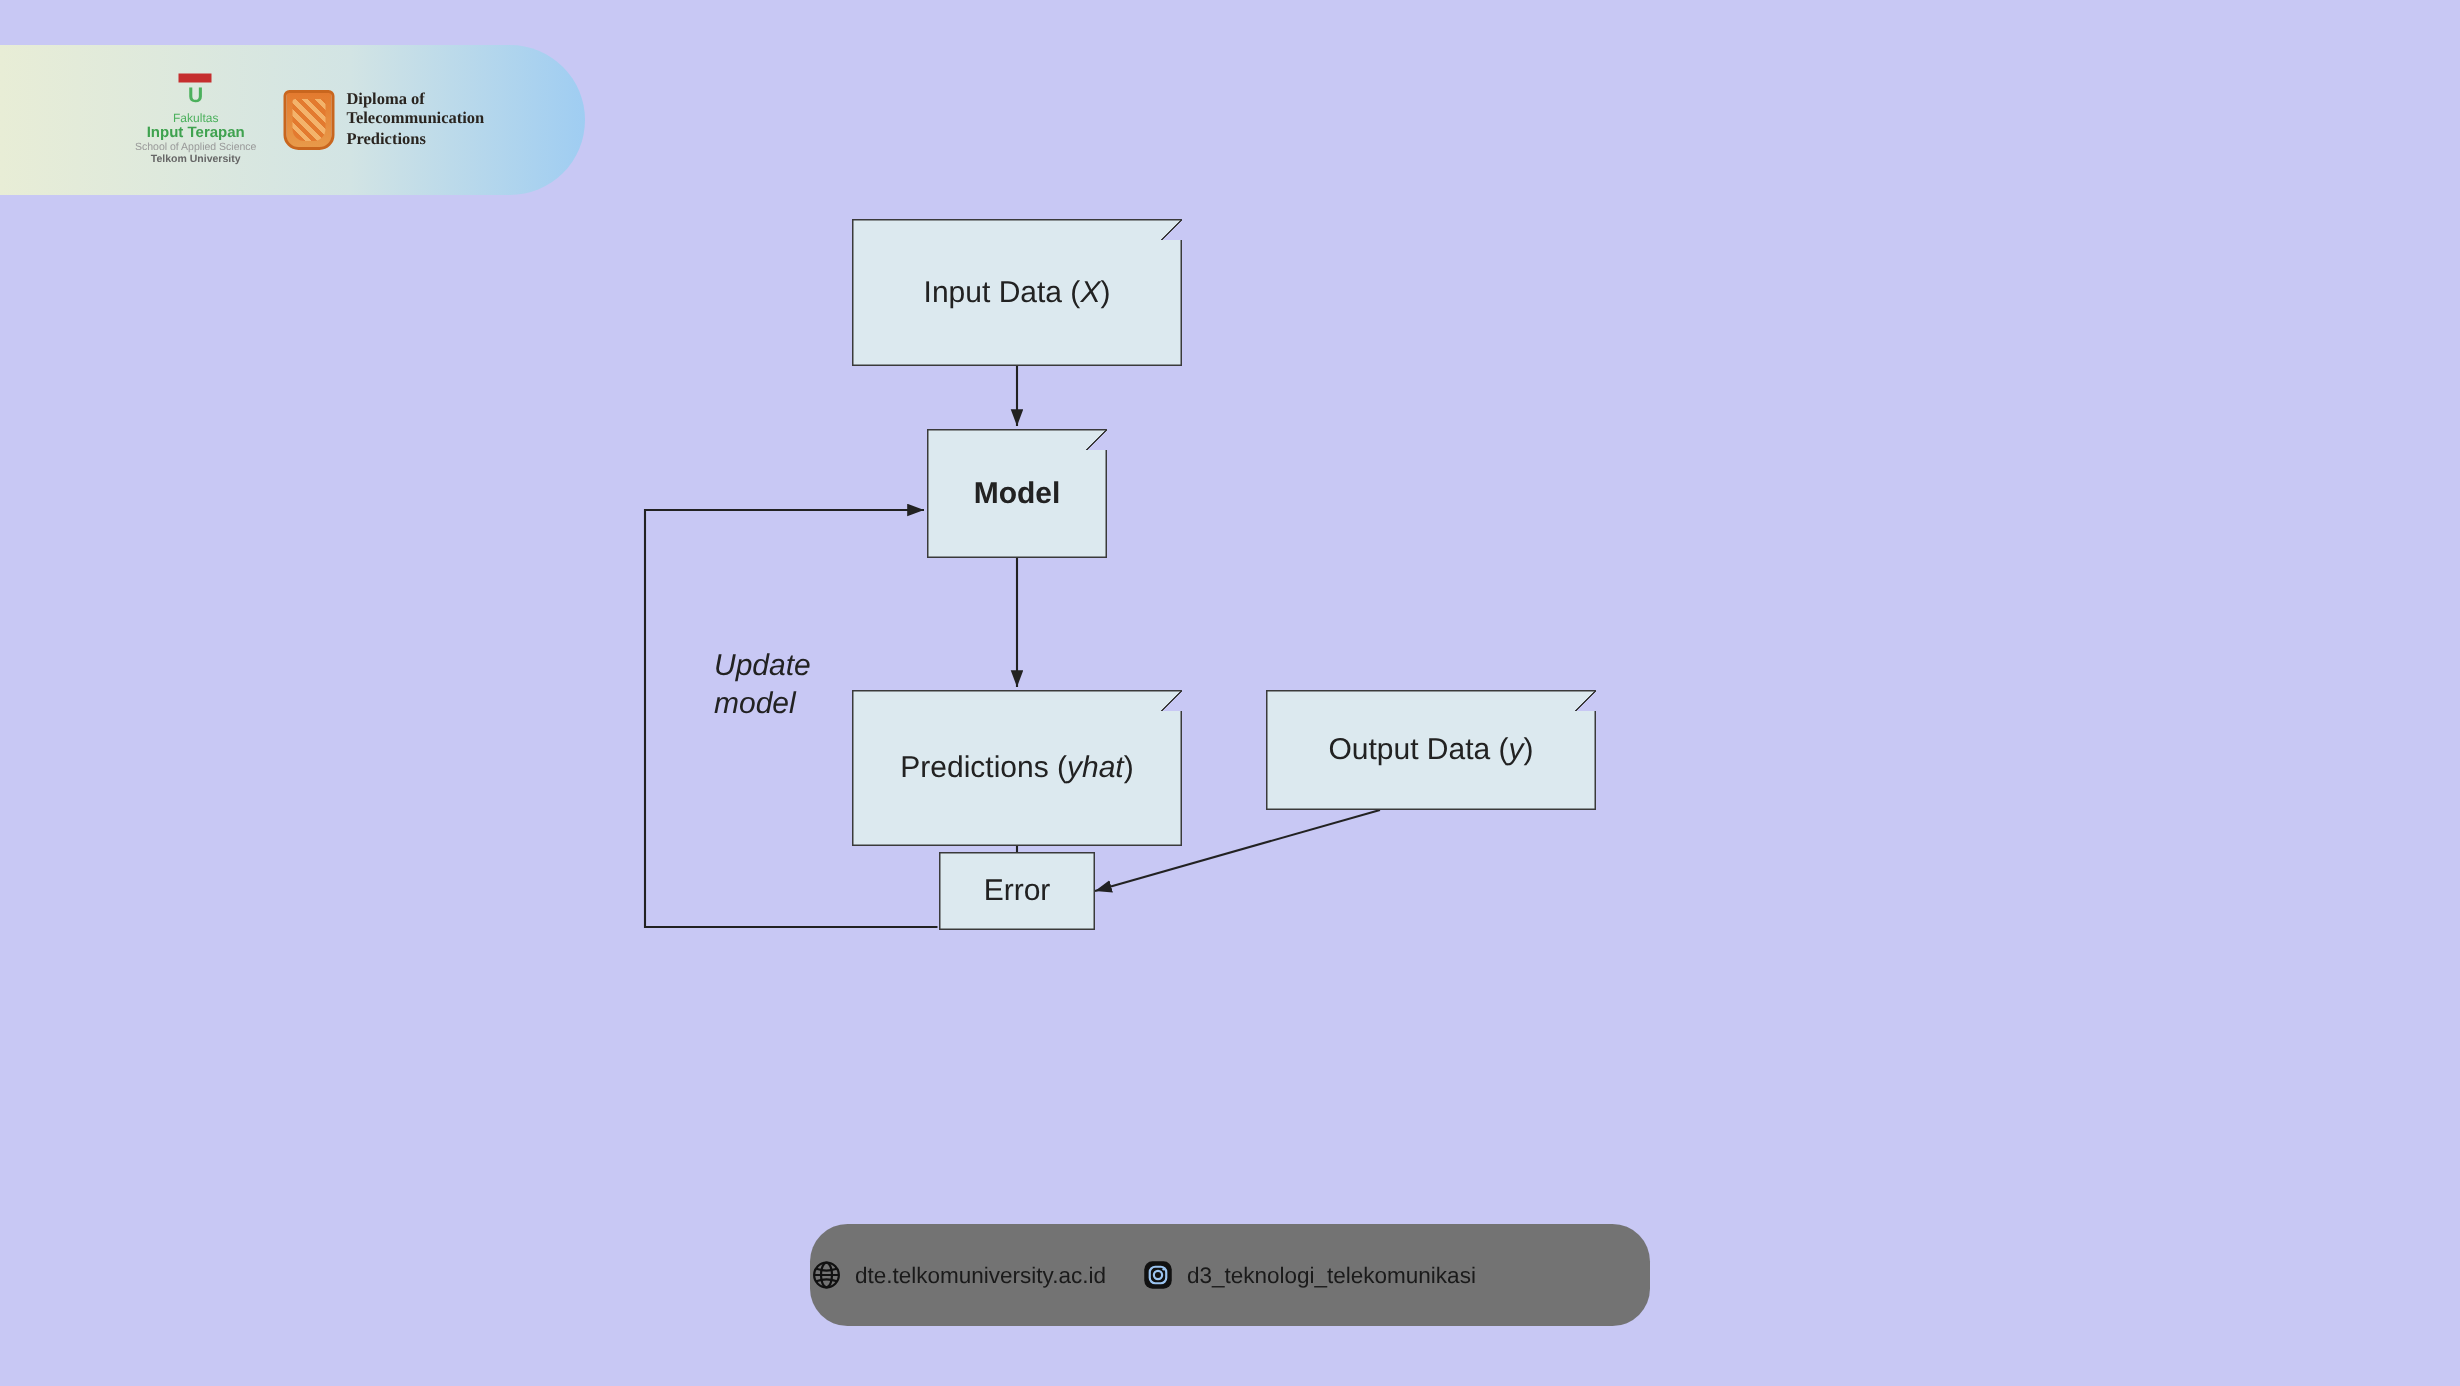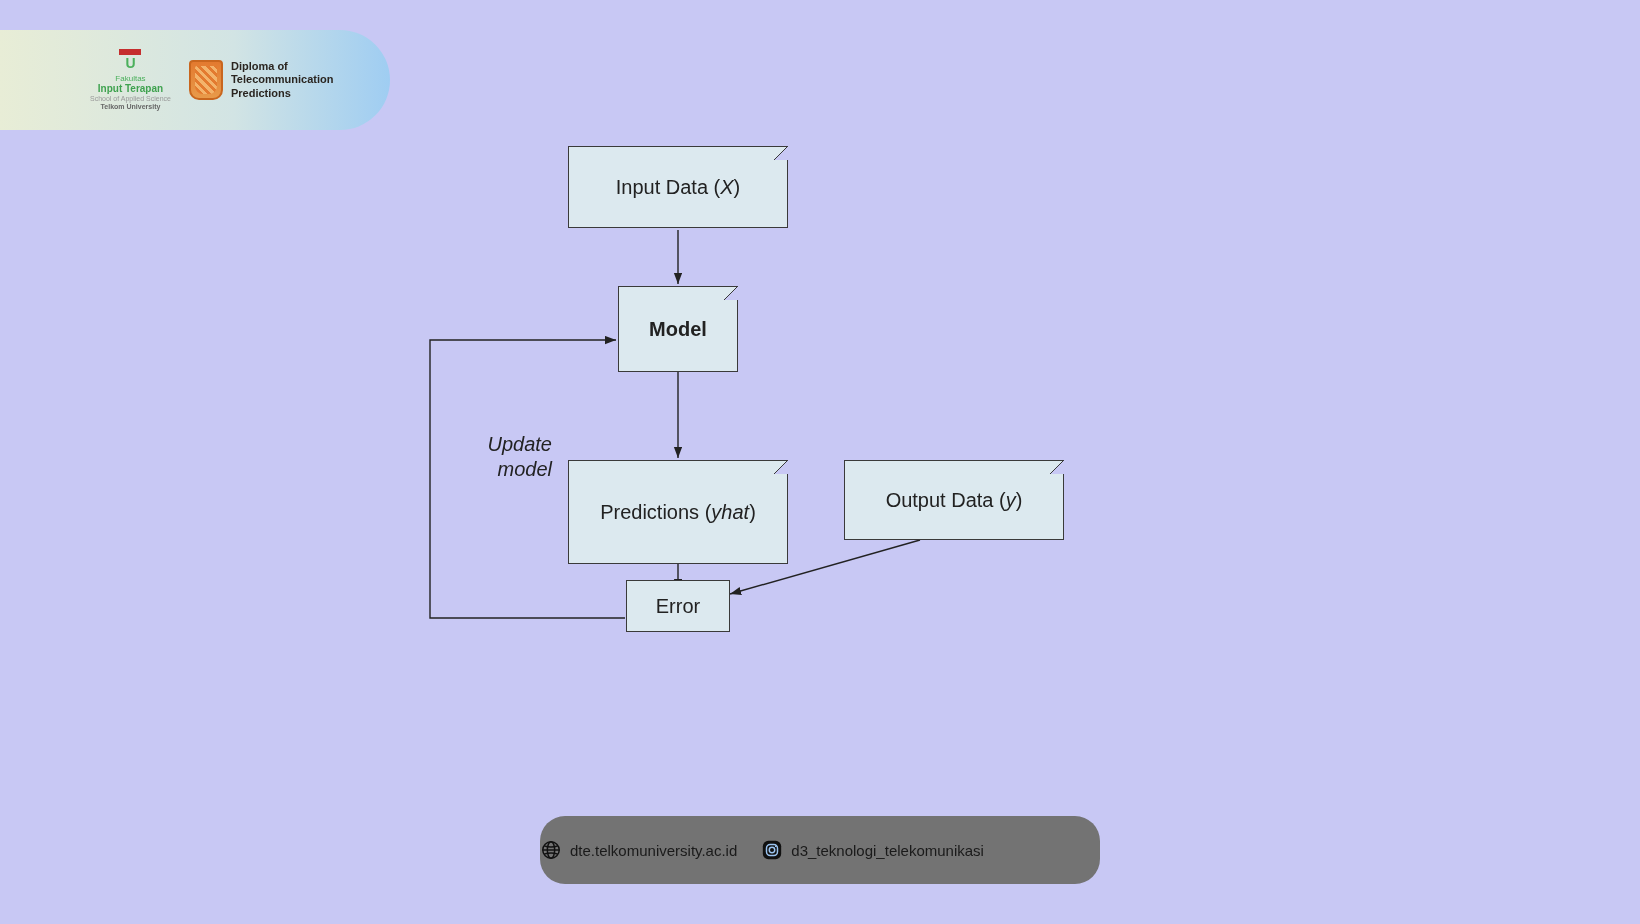--- a/index.html
+++ b/index.html
@@ -79,21 +79,21 @@
   .dept-logo .shield::after{
     content:"";
     position:absolute;
     inset:4px;
     background: repeating-linear-gradient(45deg,#F3B36B 0 3px,#E37A2F 3px 6px);
     border-radius: 2px 2px 8px 8px;
   }
   .dept-logo .txt {
     font-size: 11px;
     font-weight: bold;
-    font-family: Liberation Sans, sans-serif;
+    font-family: Liberation Serif, serif;
     color: #2A2520;
     line-height: 1.2;
   }
 
   
   .footer-pill {
     position: absolute;
     left: 50%;
     transform: translateX(-50%);
     bottom: 40px;
@@ -138,22 +138,23 @@
     right: -1px;
     width: 14px;
     height: 14px;
     background: linear-gradient(135deg, transparent 49%, #3a3a3a 49% 53%, #C8C8F4 53%);
   }
   .annot {
     position: absolute;
     font-style: italic;
     font-size: 20px;
     color: #222;
-    text-align: right;
+    text-align: left;
     line-height: 1.25;
+    padding-left: 44px;
   }
   svg.arrows {
     position: absolute;
     left: 0; top: 0;
     width: 640px; height: 520px;
     overflow: visible;
   }
 </style>
 </head>
 <body>
@@ -189,41 +190,41 @@
 
     <line x1="258" y1="232" x2="258" y2="318" stroke="#222" stroke-width="1.4" marker-end="url(#ah)"></line>
 
     <line x1="258" y1="400" x2="258" y2="450" stroke="#222" stroke-width="1.4" marker-end="url(#ah)"></line>
 
     <line x1="500" y1="400" x2="310" y2="454" stroke="#222" stroke-width="1.4" marker-end="url(#ah)"></line>
 
     <polyline points="205,478 10,478 10,200 196,200" fill="none" stroke="#222" stroke-width="1.4" marker-end="url(#ah)"></polyline>
   </svg>
 
-  <div class="node folded" style="left:148px; top:6px; width:220px; height:82px;">
+  <div class="node folded" style="left:148px; top:6px; width:220px; height:98px;">
     <span>
       <span>Input Data (</span><i>X</i><span>)</span>
     </span>
   </div>
 
   <div class="node folded" style="left:198px; top:146px; width:120px; height:86px; font-weight:bold;">Model</div>
 
   <div class="node folded" style="left:148px; top:320px; width:220px; height:104px;">
     <span>
       <span>Predictions (</span><i>yhat</i><span>)</span>
     </span>
   </div>
 
   <div class="node folded" style="left:424px; top:320px; width:220px; height:80px;">
     <span>
       <span>Output Data (</span><i>y</i><span>)</span>
     </span>
   </div>
 
-  <div class="node" style="left:206px; top:440px; width:104px; height:52px;">Error</div>
+  <div class="node" style="left:206px; top:428px; width:104px; height:52px;">Error</div>
 
   <div class="annot" style="left:12px; top:292px; width:120px;">
     <div>Update</div>
     <div>model</div>
   </div>
 </div>
 
 <div class="footer-pill">
   <div class="footer-item">
     <svg viewBox="0 0 24 24" fill="none" stroke="#111" stroke-width="1.6">

